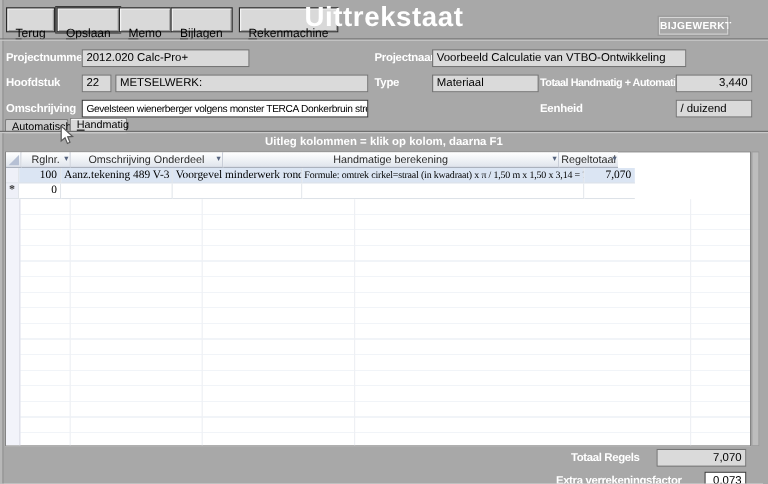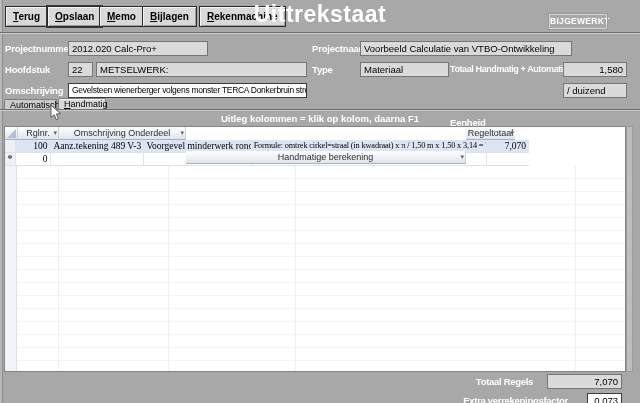--- a/index.html
+++ b/index.html
@@ -9,21 +9,21 @@
 
   .abs { position:absolute; }
 
   
   .left-edge { left:0; top:0; width:3px; height:403px; background:#b8b8b8; border-right:1px solid #8d8d8d; }
 
   
   .btn { position:absolute; top:6px; height:21px; background:#d9d9d9; border:1px solid #2b2b2b;
          box-shadow:inset 1px 1px 0 #f4f4f4, inset -1px -1px 0 #9f9f9f;
          font-size:10px; color:#000; text-align:center; cursor:default; }
-  .btn .btn-label { display:block; line-height:19px; padding:0 7px;font-weight:bold; }
+  .btn .btn-label { display:block; line-height:19px; padding:12px 7px; }
   .btn .btn-label::first-letter { text-decoration:underline; }
   .btn.default-btn { box-shadow:0 0 0 1px #3a3a3a, inset 1px 1px 0 #f4f4f4, inset -1px -1px 0 #9f9f9f; }
 
   .title { left:0; right:0; top:1px; text-align:center; font-size:23px; font-weight:bold; color:#fff; letter-spacing:0.5px; }
   .badge { left:549px; top:14px; width:58px; height:15px; border:1px solid #d6d6d6; outline:1px solid #9a9a9a;
            color:#fff; font-size:8.5px; font-weight:bold; text-align:center; line-height:13px; letter-spacing:0.3px; }
 
   .hr-dark { left:0; width:640px; height:1px; background:#6f6f6f; }
   .hr-lite { left:0; width:640px; height:1px; background:#c9c9c9; }
 
@@ -117,23 +117,23 @@
   <div class="lbl" style="left:5px; top:85px;">Omschrijving</div>
   <div class="fld white tiny" style="left:68px; top:83px; width:239px;">Gevelsteen wienerberger volgens monster TERCA Donkerbruin strengp</div>
 
   <div class="lbl" style="left:312px; top:43px;">Projectnaam</div>
   <div class="fld" style="left:360px; top:41px; width:212px;">Voorbeeld Calculatie van VTBO-Ontwikkeling</div>
 
   <div class="lbl" style="left:312px; top:64px;">Type</div>
   <div class="fld" style="left:360px; top:62px; width:89px;">Materiaal</div>
 
   <div class="lbl sm" style="left:450px; top:64px;">Totaal Handmatig + Automatisch</div>
-  <div class="fld num" style="left:563px; top:62px; width:64px;">1,580</div>
+  <div class="fld num" style="left:563px; top:62px; width:64px;">3,440</div>
 
-  <div class="lbl" style="left:450px; top:85px;margin-top:32px;">Eenheid</div>
+  <div class="lbl" style="left:450px; top:85px;">Eenheid</div>
   <div class="fld" style="left:563px; top:83px; width:64px;">/ duizend</div>
 
   <div class="tab" style="left:4px; width:53px;">
       <span class="tab-label">Automatisch</span>
     </div>
   <div class="tab selected" style="left:58px; width:48px;">
       <span class="tab-label">Handmatig</span>
     </div>
 
   <div class="abs hr-dark" style="top:109px;"></div>
@@ -144,21 +144,21 @@
   <div class="abs grid">
 
     <div class="trow thead">
       <div class="th corner" style="width:13px;">
         <svg width="9" height="9" viewBox="0 0 9 9">
             <polygon points="0,9 9,0 9,9" fill="#b6c0d4"></polygon>
           </svg>
       </div>
       <div class="th" style="width:41px;"><span>Rglnr.</span><span class="arrow">▾</span></div>
       <div class="th" style="width:127px;"><span>Omschrijving Onderdeel</span><span class="arrow">▾</span></div>
-      <div class="th" style="width:280px;margin-top:24px;"><span>Handmatige berekening</span><span class="arrow">▾</span></div>
+      <div class="th" style="width:280px;"><span>Handmatige berekening</span><span class="arrow">▾</span></div>
       <div class="th" style="width:49px; border-right:none;"><span>Regeltotaal</span><span class="arrow">▾</span></div>
     </div>
 
     <div class="trow dr row-1">
       <div class="td sel-td" style="width:13px;"></div>
       <div class="td num" style="width:41px;">100</div>
       <div class="td" style="width:110px;">Aanz.tekening 489 V-3</div>
       <div class="td" style="width:127px;">Voorgevel minderwerk rondkozijn</div>
       <div class="td formula" style="width:280px;">Formule: omtrek cirkel=straal (in kwadraat) x π  / 1,50 m x 1,50 x 3,14 = 7,07 m2</div>
       <div class="td num" style="width:49px; border-right:none;">7,070</div>

